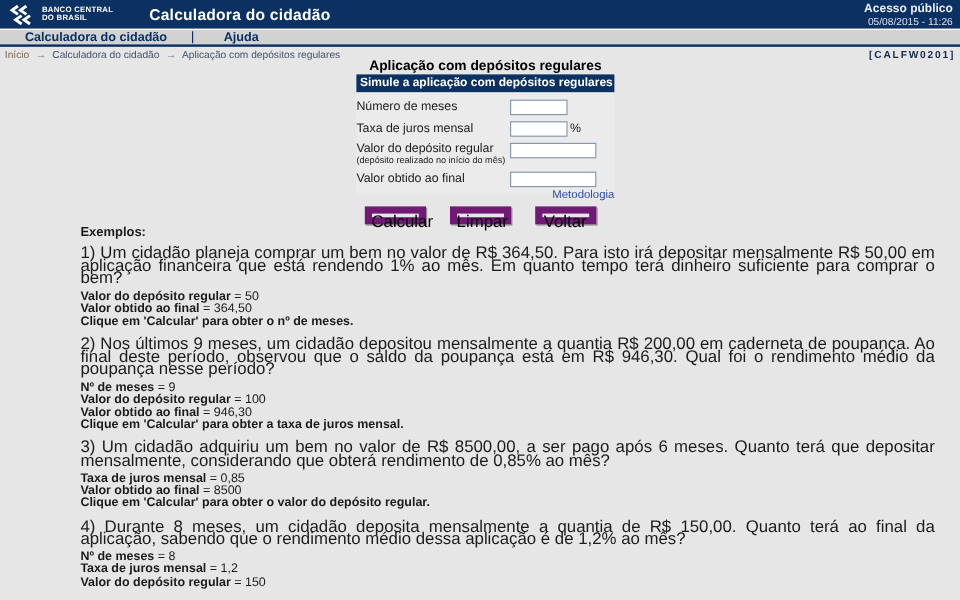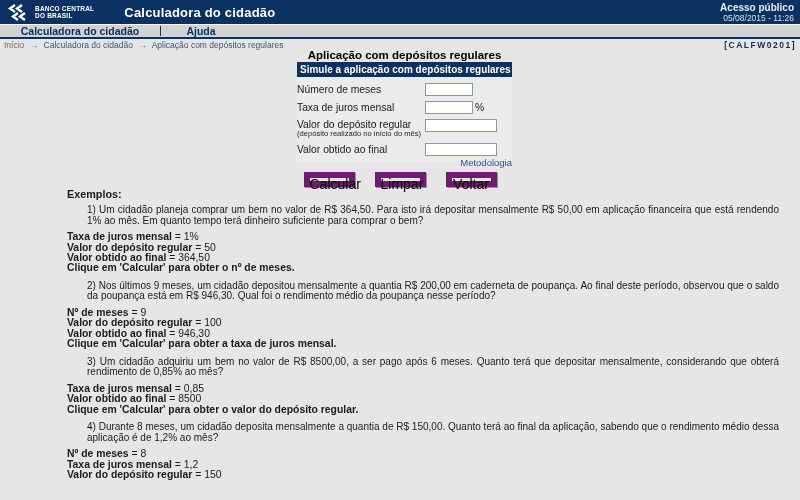--- a/index.html
+++ b/index.html
@@ -79,21 +79,21 @@
     display:flex; justify-content:center; gap:20px;
   }
   .btn {
     width:51px; height:15px; font-size:14px; font-family:inherit; color:#000;
     background:#e6e6e6; border:6px solid #701a75; box-shadow:1px 1px 0 #8f8f8f;
     padding:0; line-height:12px; cursor:pointer;
   }
   
   .examples { position:absolute; top:188px; left:67px; width:712px; }
   .ex-heading { font-size:10.8px; font-weight:bold; line-height:12px; margin-bottom:5px; }
-  .ex-desc { font-size:10px; line-height:10.6px; text-align:justify; margin-bottom:6px;margin-left:20px; }
+  .ex-desc { font-size:14px; line-height:10.6px; text-align:justify; margin-bottom:6px; }
   .ex-group { font-size:10.4px; line-height:10.4px; margin-bottom:7px; }
   .ex-line b { font-weight:bold; }
   .ex-instruction { font-weight:bold; }
 </style>
 </head>
 <body>
 
 <div class="top-header">
   <div class="logo">
     <svg width="24" height="17" viewBox="0 0 24 17">
@@ -167,21 +167,20 @@
   <button class="btn">Calcular</button>
   <button class="btn">Limpar</button>
   <button class="btn">Voltar</button>
 </div>
 
 <div class="examples">
   <div class="ex-heading">Exemplos:</div>
 
   <div class="ex-desc">1) Um cidadão planeja comprar um bem no valor de R$ 364,50. Para isto irá depositar mensalmente R$ 50,00 em aplicação financeira que está rendendo 1% ao mês. Em quanto tempo terá dinheiro suficiente para comprar o bem?</div>
   <div class="ex-group">
-    <div class="ex-line"><b>Taxa de juros mensal</b> <span>= 1%</span></div>
     <div class="ex-line"><b>Valor do depósito regular</b> <span>= 50</span></div>
     <div class="ex-line"><b>Valor obtido ao final</b> <span>= 364,50</span></div>
     <div class="ex-line ex-instruction">Clique em 'Calcular' para obter o nº de meses.</div>
   </div>
 
   <div class="ex-desc">2) Nos últimos 9 meses, um cidadão depositou mensalmente a quantia R$ 200,00 em caderneta de poupança. Ao final deste período, observou que o saldo da poupança está em R$ 946,30. Qual foi o rendimento médio da poupança nesse período?</div>
   <div class="ex-group">
     <div class="ex-line"><b>Nº de meses</b> <span>= 9</span></div>
     <div class="ex-line"><b>Valor do depósito regular</b> <span>= 100</span></div>
     <div class="ex-line"><b>Valor obtido ao final</b> <span>= 946,30</span></div>

